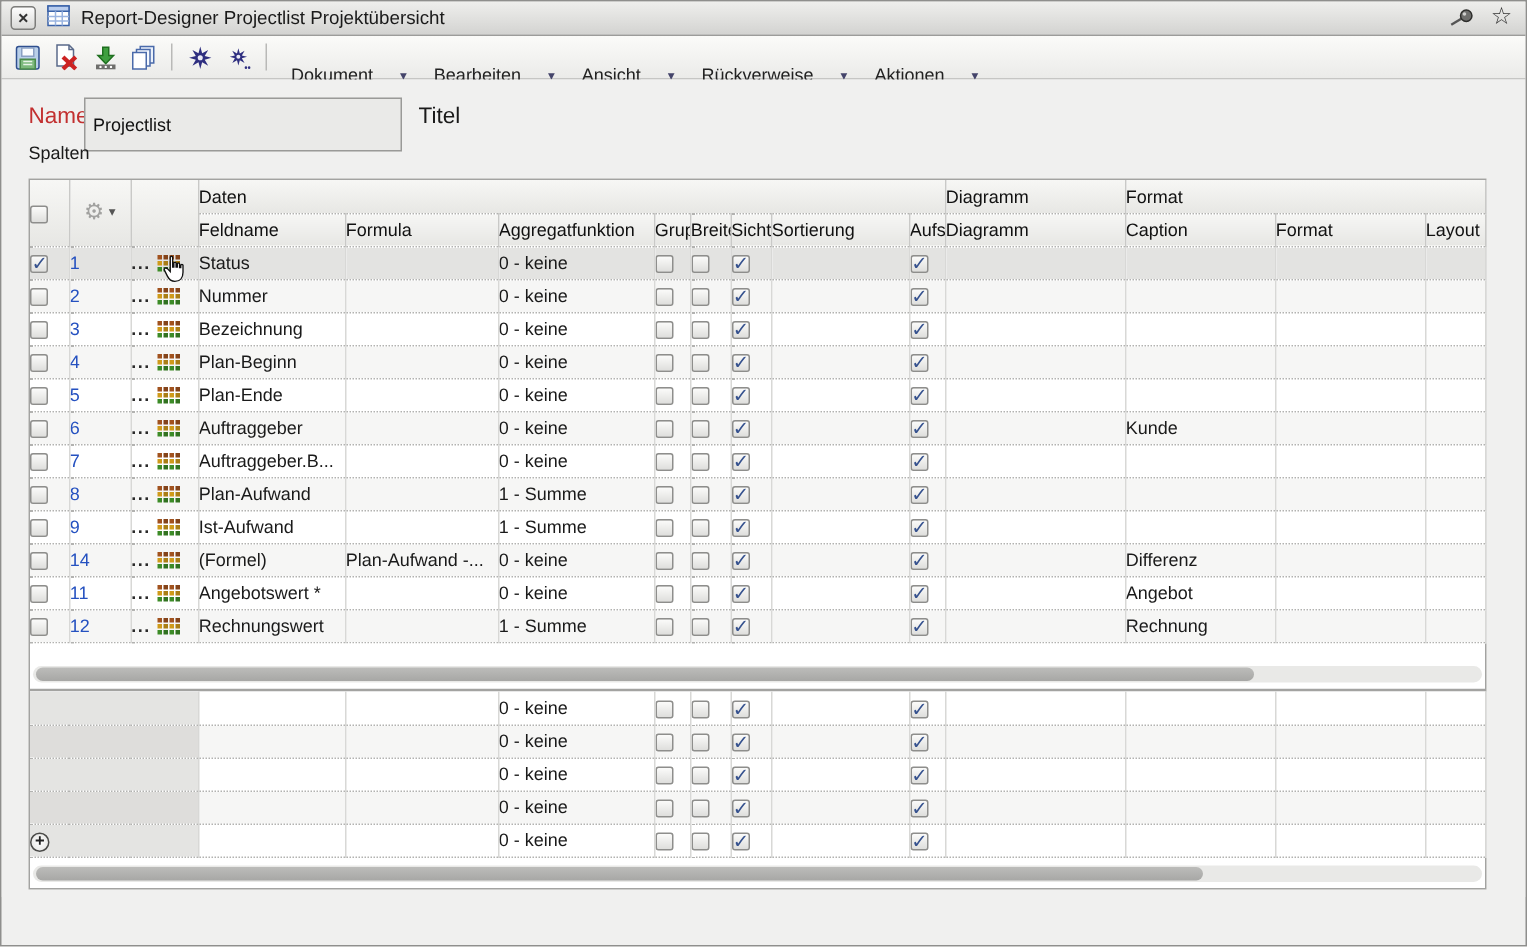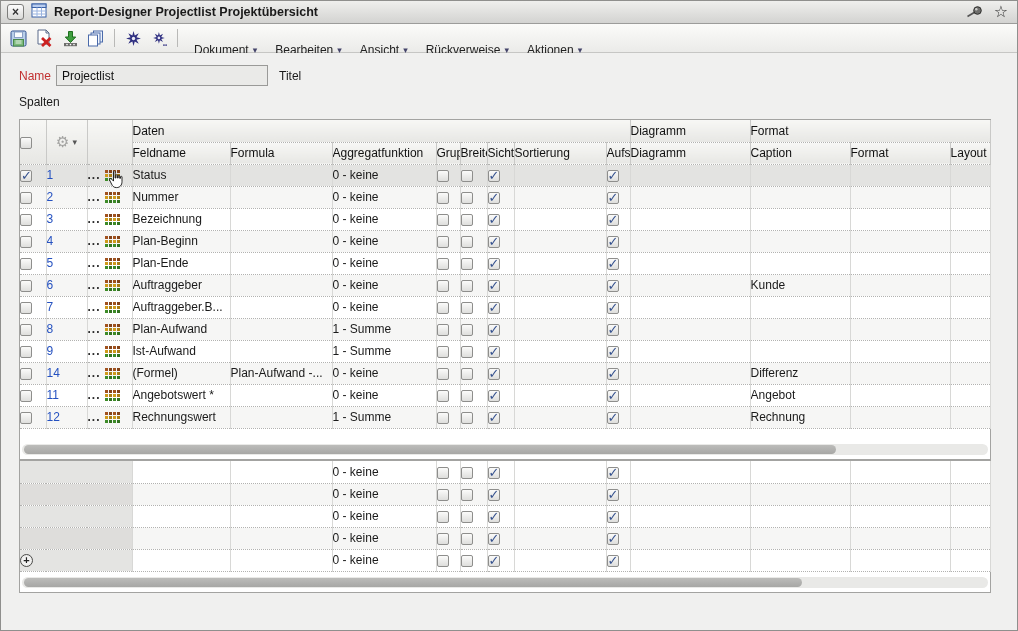--- a/index.html
+++ b/index.html
@@ -8,43 +8,43 @@
     width:1018px;height:631px;position:relative;overflow:hidden;
     font-family:"Liberation Sans","DejaVu Sans",sans-serif;font-size:12px;color:#1a1a1a;
     background:#f0f0ef;border:1px solid #8f8f8d;
   }
   
   .titlebar{height:23px;background:linear-gradient(#efefed,#d3d3d1);border-bottom:1px solid #9c9c9a;
     display:flex;align-items:center;padding:0 6px;gap:7px;}
   .closebtn{width:17px;height:16px;border:1px solid #7d7d7b;border-radius:3px;
     background:linear-gradient(#fdfdfd,#d9d9d7);display:flex;align-items:center;justify-content:center;
     font-size:12px;font-weight:bold;color:#333;line-height:1;}
-  .win-title{font-weight:bold;font-size:12.5px;}
+  .win-title{font-weight:normal;font-size:12.5px;}
   .titlebar .spacer{flex:1;}
   .tb-right-icon{width:20px;height:18px;display:flex;align-items:center;justify-content:center;}
   .star-glyph{font-size:16px;color:#333;line-height:1;}
   
   .toolbar{height:29px;background:linear-gradient(#fbfbf9,#ebebe9);border-bottom:1px solid #c6c6c4;
     display:flex;align-items:center;padding:0 6px;gap:4px;}
   .tool-btn{width:22px;height:22px;display:flex;align-items:center;justify-content:center;border-radius:2px;}
   .tool-sep{width:1px;height:18px;background:#b9b9b7;margin:0 3px;}
-  .menu{display:flex;align-items:center;gap:4px;padding:3px 9px;color:#222;margin-top:24px;}
+  .menu{display:flex;align-items:center;gap:18px;padding:3px 9px;color:#222;margin-top:24px;}
   .menu .caret{font-size:9px;color:#44446a;line-height:1;}
   
   .tabstrip{height:33px;background:linear-gradient(#dededc,#cfcfcd);border-bottom:1px solid #b0b0ae;
     display:flex;align-items:flex-end;padding:0 0 0 4px;gap:3px;}
   .tab{height:23px;padding:0 14px;display:flex;align-items:center;font-weight:bold;color:#5c5c5a;
     background:linear-gradient(#f6f6f4,#dbdbd9);border:1px solid #9a9a98;border-bottom:none;
     border-radius:4px 4px 0 0;}
   .tab.active{height:25px;background:linear-gradient(#fdfdfc,#f2f2f0);color:#111;margin-bottom:-1px;}
   
   .content{position:relative;height:545px;background:#f0f0ef;}
-  .form-label{position:absolute;top:16px;font-size:12px;}
+  .form-label{position:absolute;top:16px;font-size:15px;}
   .lbl-red{color:#c23030;}
-  .txtinput{position:absolute;top:12px;height:21px;border:1px solid #949492;padding:0 5px;
+  .txtinput{position:absolute;top:12px;height:36px;border:1px solid #949492;padding:0 5px;
     font-family:inherit;font-size:12px;color:#111;}
   .input-name{left:55px;width:212px;background:#eaeae8;border-color:#9a9a98;}
   .input-titel{left:305px;width:342px;background:#fff;border-color:#7f9db9;}
   .section-label{position:absolute;left:18px;top:42px;}
   
   .grid1{position:absolute;left:18px;top:66px;width:972px;border:1px solid #a3a3a1;background:#fff;}
   .grid2{position:absolute;left:18px;top:407px;width:972px;border:1px solid #a3a3a1;background:#fff;}
   table.grid{border-collapse:collapse;table-layout:fixed;width:970px;background:#fff;}
   table.grid td,table.grid th{height:22px;padding:0;overflow:hidden;white-space:nowrap;
     border-right:1px solid #d8d8d6;border-bottom:1px dotted #b2b2b0;font-weight:normal;text-align:left;

